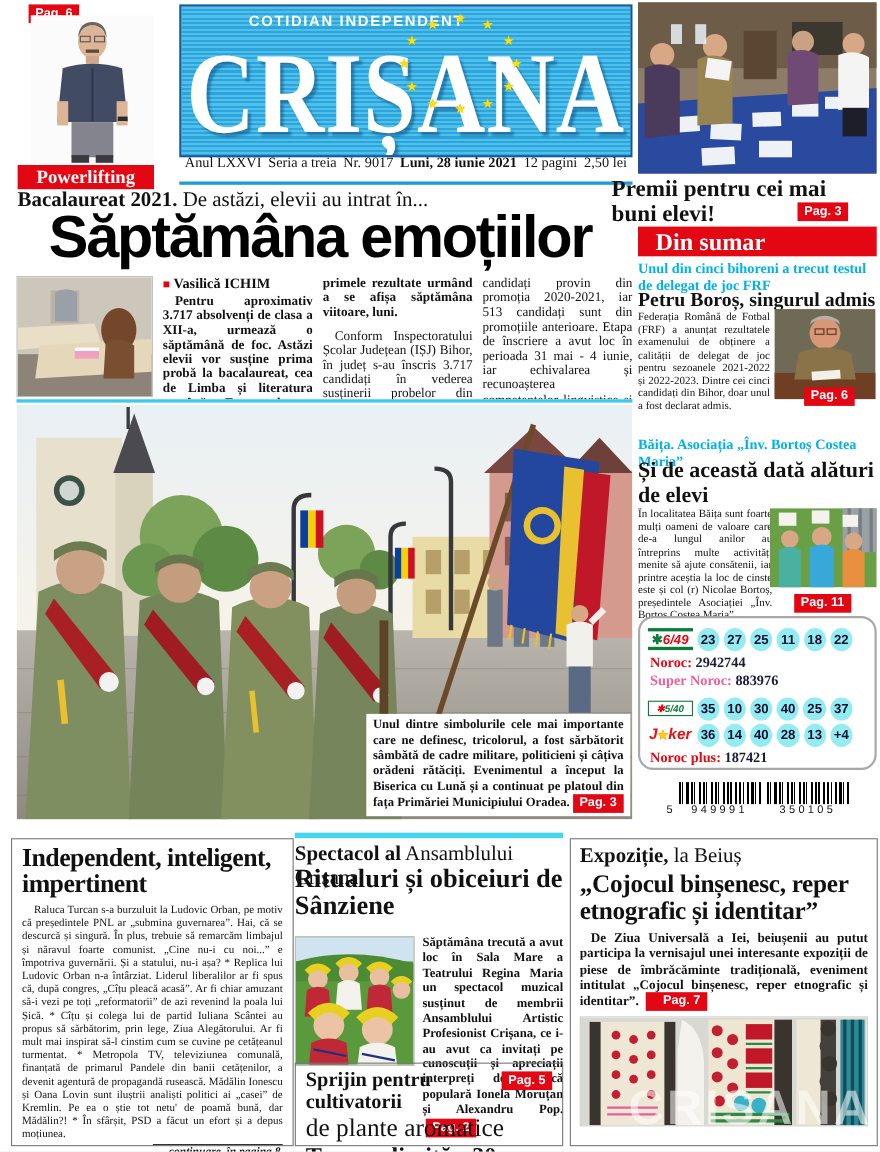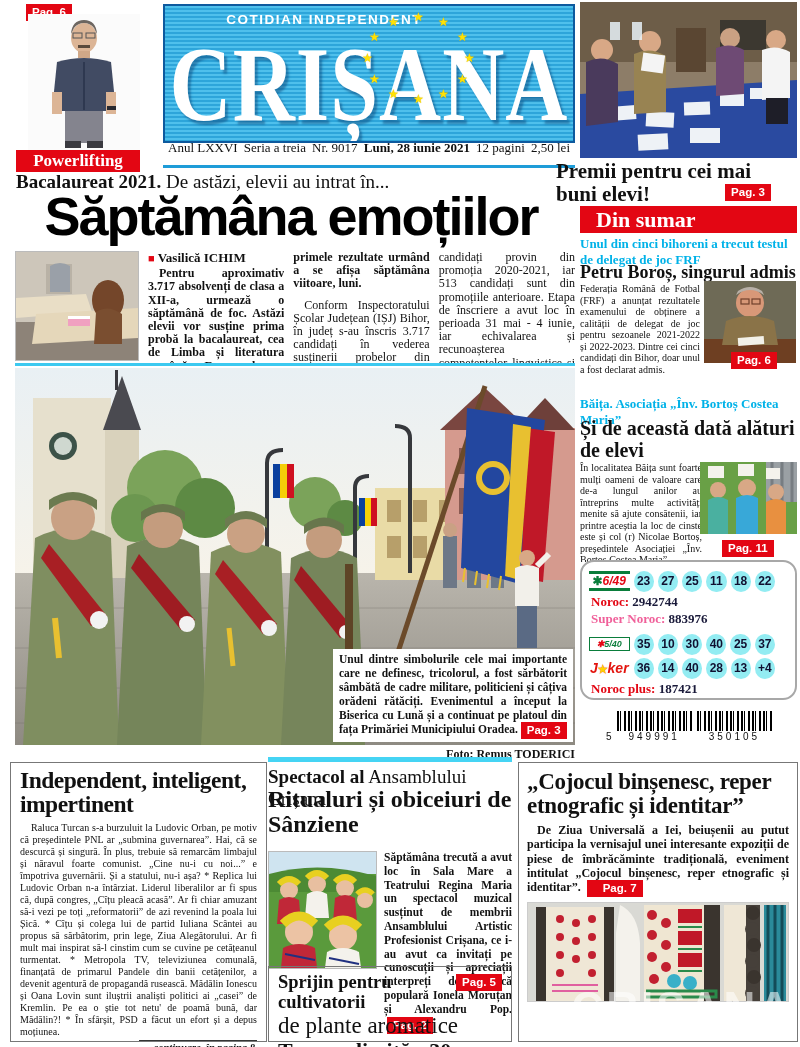--- a/index.html
+++ b/index.html
@@ -347,21 +347,20 @@
           <circle cx="73" cy="240" r="7" fill="#f2f2f2"></circle>
         </g>
         <rect x="330" y="196" width="8" height="160" fill="#5e4426"></rect>
       </g>
     </svg>
     <div class="photo-caption">
       <span>Unul dintre simbolurile cele mai importante care ne definesc, tricolorul, a fost sărbătorit sâmbătă de cadre militare, politicieni și câțiva orădeni rătăciți. Evenimentul a început la Biserica cu Lună și a continuat pe platoul din fața Primăriei Municipiului Oradea.</span>
       <span class="badge">Pag. 3</span>
     </div>
   </div>
-  <div class="abs photo-credit">Foto: Remus TODERICI</div>
 
   <div class="abs sb-photo1">
     <svg width="217" height="156" viewBox="0 0 217 156">
       <rect width="217" height="156" fill="#8d7d68"></rect>
       <rect x="0" y="0" width="217" height="60" fill="#6d5d48"></rect>
       <rect x="140" y="18" width="46" height="30" fill="#3c3830"></rect>
       <rect x="96" y="26" width="30" height="44" fill="#5a4632"></rect>
       <polygon points="0,92 217,78 217,156 0,156" fill="#2a4aa0"></polygon>
       <g fill="#eef2f6">
         <rect x="30" y="104" width="26" height="14" transform="rotate(-4 43 111)"></rect>
@@ -538,20 +537,23 @@
     <span class="badge">Pag. 2</span>
   </div>
 
   <div class="abs sprijin">
     <div class="l1"><span class="badge">Pag. 5</span><span>Sprijin pentru cultivatorii</span></div>
     <div class="l2">de plante aromatice</div>
     <h2>Termen limită - 30 iunie</h2>
   </div>
 
   <div class="abs cojoc">
+    <div class="kicker">
+      <span class="b">Expoziție,</span><span> la Beiuș</span>
+    </div>
     <h2>„Cojocul binșenesc, reper etnografic și identitar”</h2>
     <div class="body">
       <span>De Ziua Universală a Iei, beiușenii au putut participa la vernisajul unei interesante expoziții de piese de îmbrăcăminte tradițională, eveniment intitulat „Cojocul binșenesc, reper etnografic și identitar”.</span>
       <span class="badge">Pag. 7</span>
     </div>
     <div class="cojoc-photo">
       <svg width="260" height="98" viewBox="0 0 260 98">
         <rect width="260" height="98" fill="#d9d9d4"></rect>
 
         <rect x="8" y="4" width="78" height="94" fill="#efe7d6"></rect>

